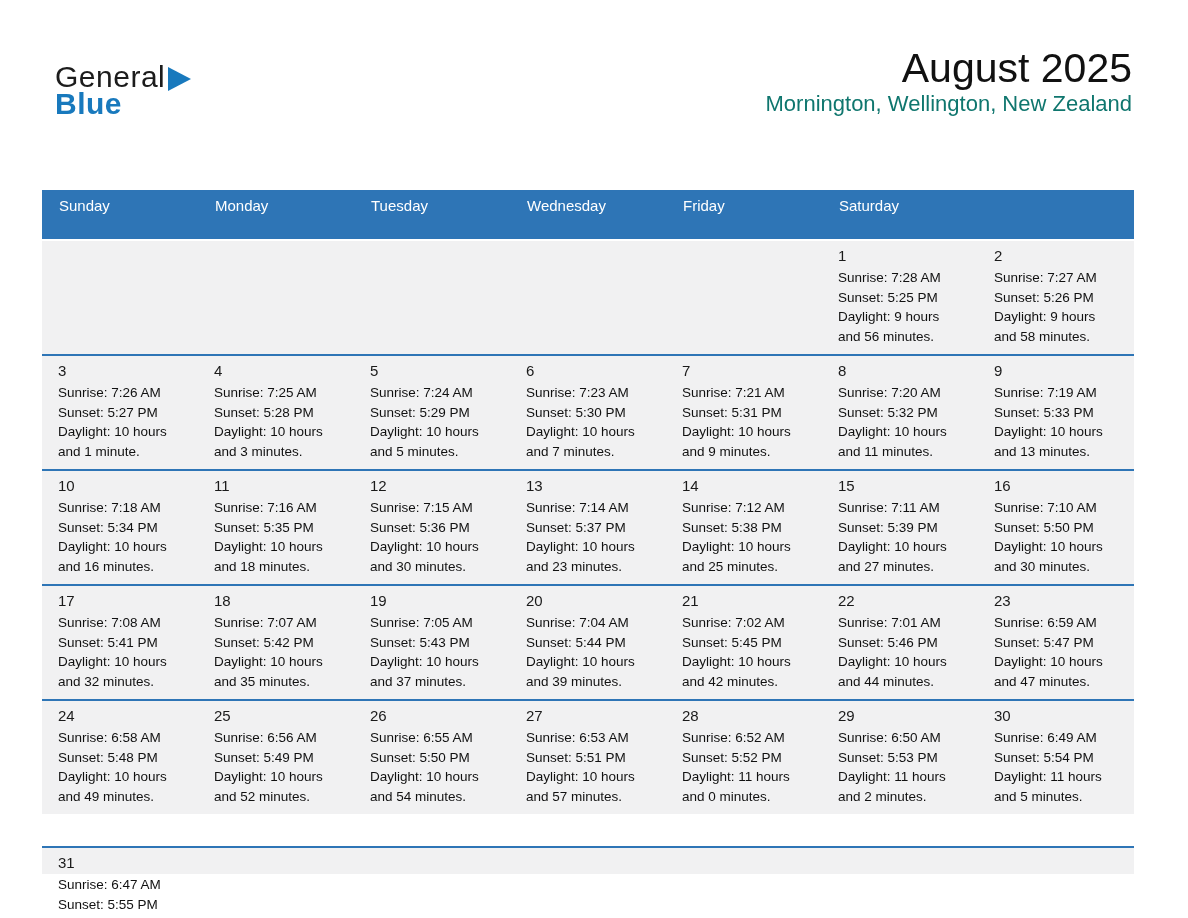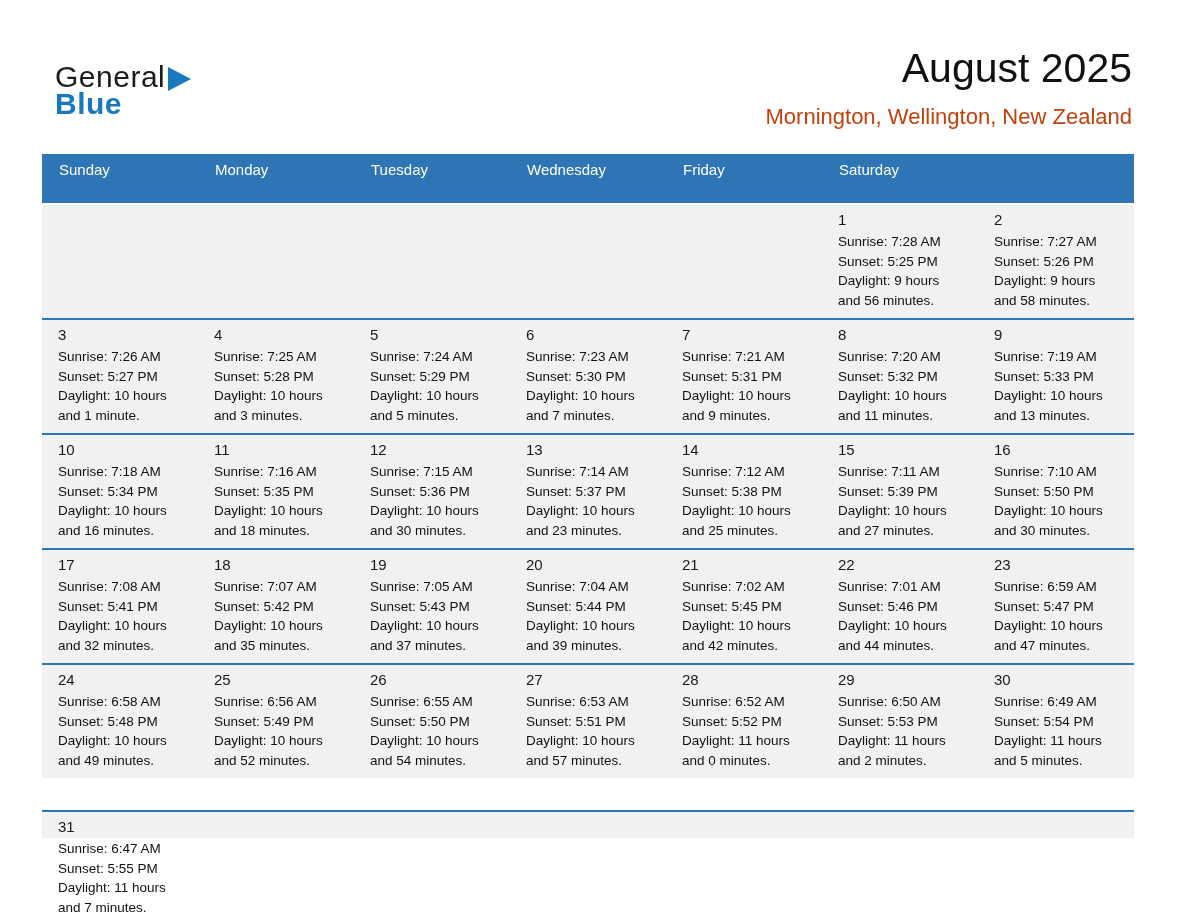--- a/index.html
+++ b/index.html
@@ -11,21 +11,21 @@
     overflow: hidden;
   }
   .page { width: 1188px; height: 918px; background: #fff; }
 
   
   .top {
     display: flex;
     justify-content: space-between;
     align-items: flex-start;
     padding: 46px 56px 0 55px;
-    height: 154px;
+    height: 190px;
   }
   .logo { padding-top: 14px; }
   .logo-row1 {
     display: flex;
     align-items: center;
     font-size: 30px;
     font-weight: 500;
     color: #1c1c1c;
     letter-spacing: 0.5px;
   }
@@ -47,22 +47,22 @@
   .titles { text-align: right; }
   .month-title {
     font-size: 41px;
     font-weight: 400;
     color: #111;
     line-height: 1.1;
   }
   .subtitle {
     font-size: 22px;
     font-weight: 400;
-    color: #c2410c;
-    margin-top: 13px;
+    color: #0f766e;
+    margin-top: 0;
   }
 
   
   .calendar { margin: 0 54px 0 42px; }
   .cal-header {
     display: grid;
     grid-template-columns: repeat(7, 1fr);
     background: var(--header-bg, #2E75B6);
     height: 49px;
   }

